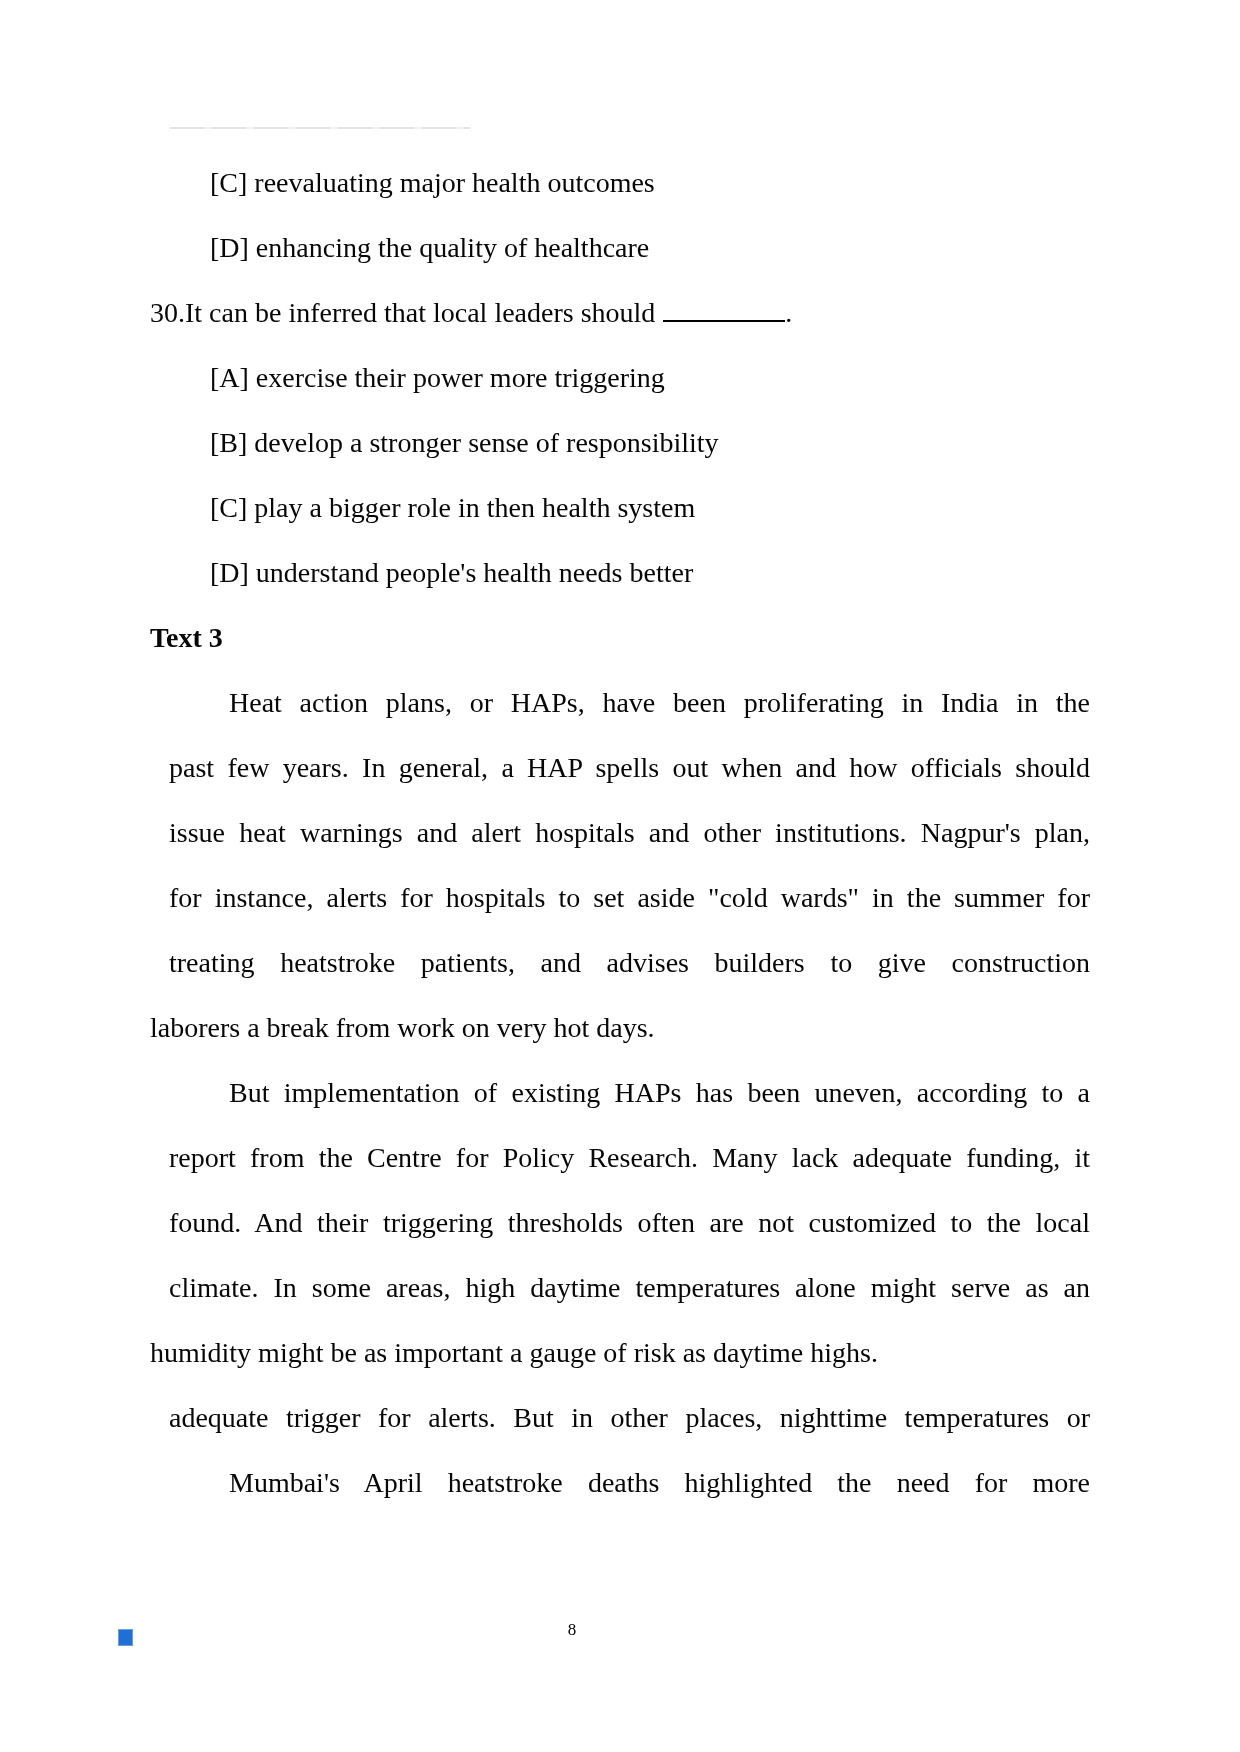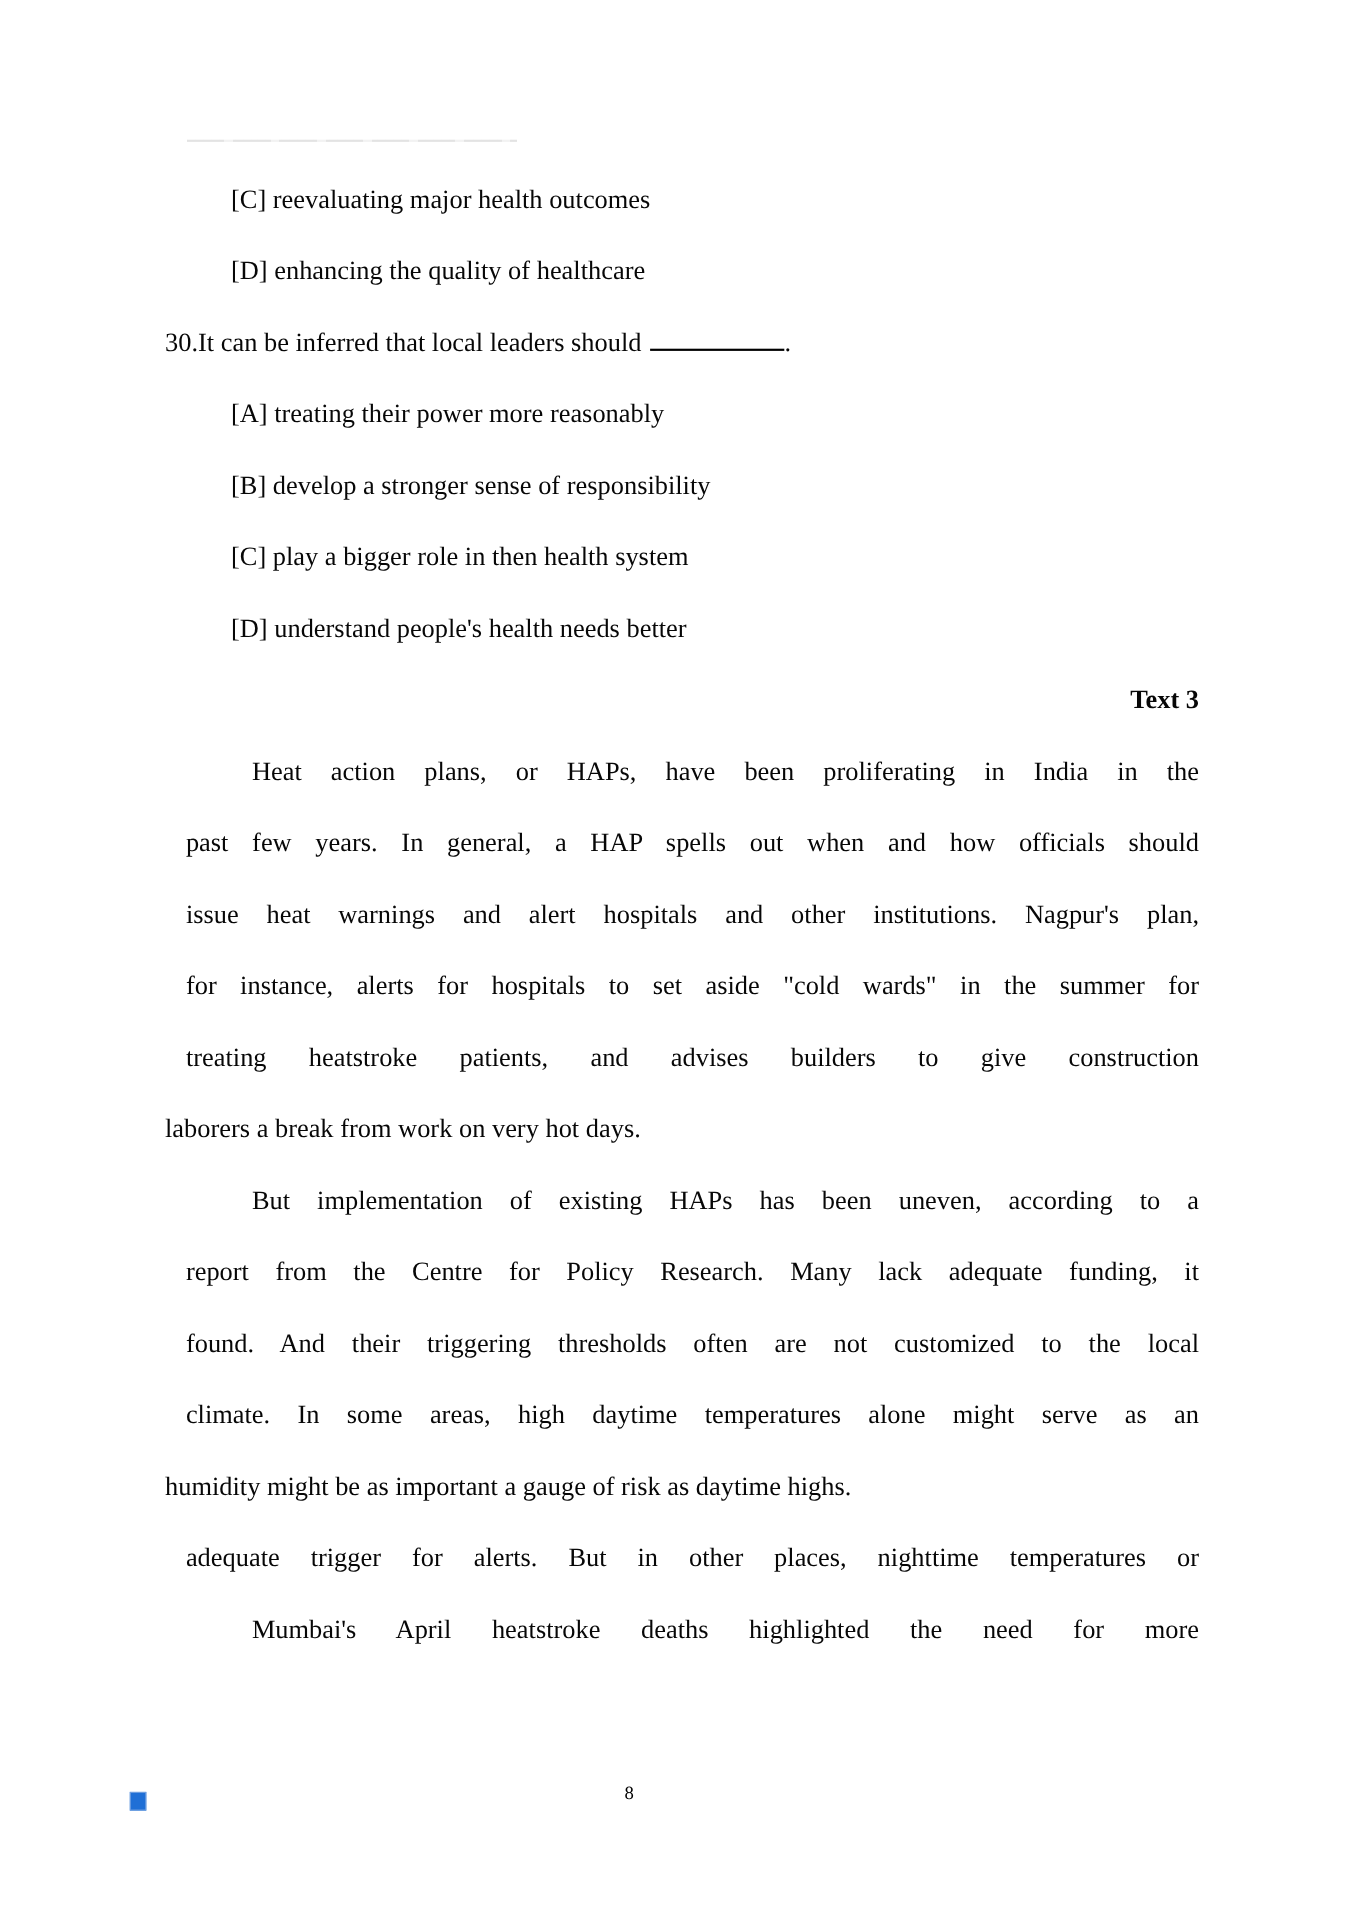--- a/index.html
+++ b/index.html
@@ -10,29 +10,29 @@
     color:#070707;
     position:relative;
     overflow:hidden;
   }
   .artifact-line{
     position:absolute;left:170px;top:127px;width:300px;height:2px;
     background:repeating-linear-gradient(90deg,#e3e3e3 0 34px,#f2f2f2 34px 42px);
   }
   .content{
     position:absolute;left:150px;top:150px;width:940px;
-    font-size:24px;line-height:65px;
+    font-size:28px;line-height:65px;
   }
   .line{padding-left:60px;white-space:nowrap;}
   .qline{padding-left:0;white-space:nowrap;}
   .blank{
     display:inline-block;width:122px;height:1em;
     border-bottom:2px solid #000;margin-left:8px;
   }
-  .heading{text-align:right;font-weight:bold;}
+  .heading{text-align:left;font-weight:bold;}
   .pline{text-align:justify;text-justify:inter-word;}
   .pline.just{text-align-last:justify;margin-left:19px;}
   .pline.indent{padding-left:60px;}
   .page-number{
     position:absolute;left:552px;top:1614px;width:40px;
     text-align:center;font-size:17px;line-height:32px;color:#000;
   }
   .blue-marker{
     position:absolute;left:118px;top:1629px;width:15px;height:17px;
     background:#1f6fd6;border:1px solid #6b9de0;box-sizing:border-box;
@@ -50,21 +50,21 @@
   <div class="line">[C] reevaluating major health outcomes</div>
       <div class="line">[D] enhancing the quality of healthcare</div>
     </div>
 
   <div class="qline">
     <span>30.It can be inferred that local leaders should</span><span class="blank"></span><span>.</span>
   </div>
 
   <div id="question-options">
 
-  <div class="line">[A] treating their power more reasonably</div>
+  <div class="line">[A] exercise their power more triggering</div>
       <div class="line">[B] develop a stronger sense of responsibility</div>
       <div class="line">[C] play a bigger role in then health system</div>
       <div class="line">[D] understand people's health needs better</div>
     </div>
 
   <div class="heading">Text 3</div>
 
   <div id="paragraphs">
 
   <div class="paragraph">

